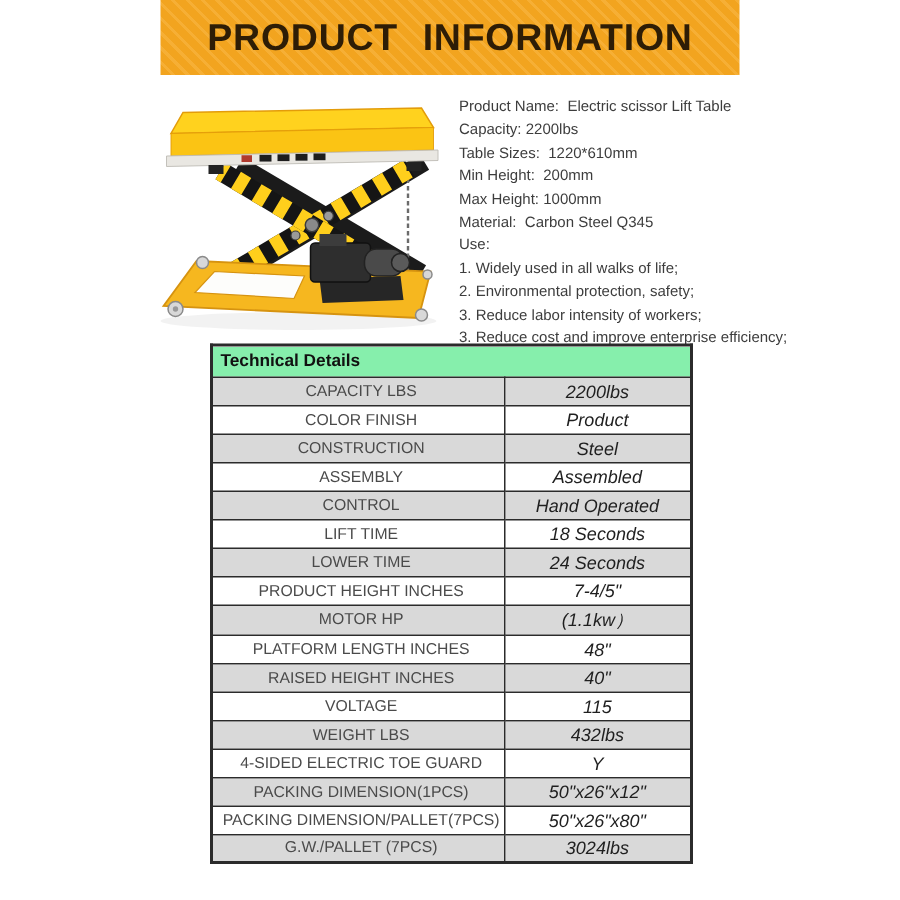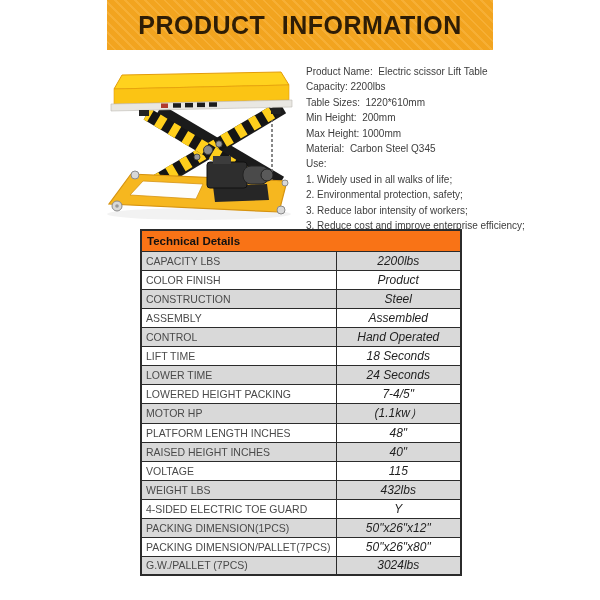--- a/index.html
+++ b/index.html
@@ -37,27 +37,27 @@
   table.tech{
     position:absolute;left:140px;top:229px;width:320px;
     border-collapse:collapse;table-layout:fixed;
     border:2px solid var(--border);
   }
   table.tech th,table.tech td{
     border:1px solid var(--border);overflow:hidden;white-space:nowrap;
   }
   table.tech thead th{
     height:21px;text-align:left;padding:0 0 0 5px;
-    font-size:11.5px;font-weight:bold;color:#111;background:#f97316;
+    font-size:11.5px;font-weight:bold;color:#111;background:#86efac;
   }
   table.tech tbody tr{height:19px;}
   table.tech tbody tr:nth-child(odd){background:var(--zebra);}
   table.tech tbody tr:nth-child(even){background:#fff;}
   td.label{
-    width:195px;padding:0 0 0 4px;font-size:10.5px;color:#4a4a4a;text-align:left;
+    width:195px;padding:0 0 0 4px;font-size:10.5px;color:#4a4a4a;text-align:center;
   }
   td.value{
     width:125px;font-size:12px;color:#1f1f1f;text-align:center;font-style:italic;
   }
 </style>
 </head>
 <body>
 
 <div class="page">
 
@@ -188,21 +188,21 @@
     <td class="label">LIFT TIME</td>
     <td class="value">18 Seconds</td>
   </tr>
 
   <tr>
     <td class="label">LOWER TIME</td>
     <td class="value">24 Seconds</td>
   </tr>
 
   <tr>
-    <td class="label">LOWERED HEIGHT PACKING</td>
+    <td class="label">PRODUCT HEIGHT INCHES</td>
     <td class="value">7-4/5"</td>
   </tr>
 
   <tr>
     <td class="label">MOTOR HP</td>
     <td class="value">(1.1kw）</td>
   </tr>
 
   <tr>
     <td class="label">PLATFORM LENGTH INCHES</td>

